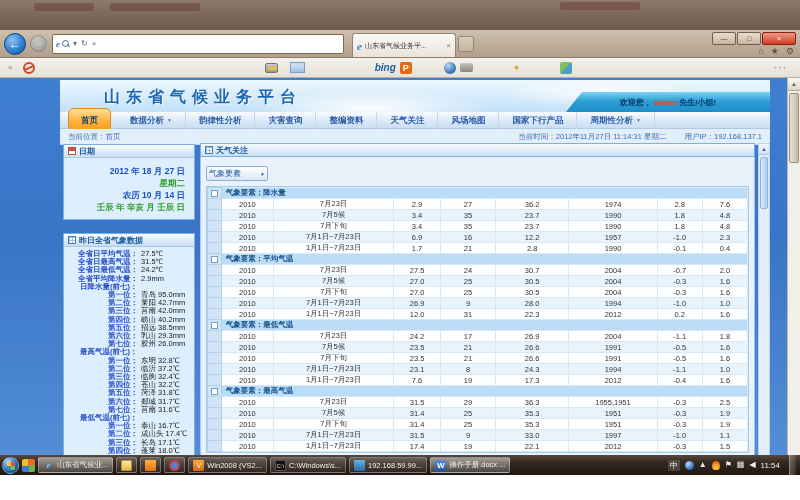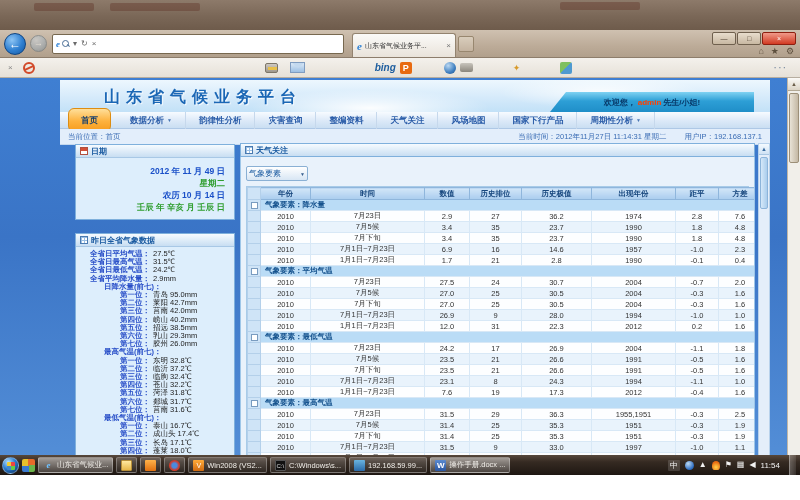--- a/index.html
+++ b/index.html
@@ -74,21 +74,21 @@
   .page { position:absolute; left:0; top:78px; width:800px; height:397px;
     background:linear-gradient(180deg,#3f7fd2 0%,#3a74c6 40%,#5590d8 100%); overflow:hidden; }
   .banner { position:absolute; left:60px; top:2px; width:710px; height:32px;
     background:linear-gradient(180deg,#edf7fe 0%,#d3e9fa 60%,#c2e1f7 100%); overflow:hidden; }
   .banner::before { content:""; position:absolute; left:180px; top:8px; width:260px; height:40px;
     background:radial-gradient(ellipse, rgba(255,255,255,.95), rgba(255,255,255,0) 65%); }
   .banner::after { content:""; position:absolute; left:430px; top:-6px; width:220px; height:36px;
     background:radial-gradient(ellipse, rgba(255,255,255,.8), rgba(255,255,255,0) 65%); }
   .site-title { position:absolute; left:44px; top:7px; font-size:16px; font-weight:bold;
     color:#1b67b5; letter-spacing:6px; text-shadow:1px 1px 1px rgba(255,255,255,.9); z-index:2; }
-  .welcome { position:absolute; right:16px; top:12px; width:204px; height:20px; z-index:3;
+  .welcome { position:absolute; right:0; top:12px; width:204px; height:20px; z-index:3;
     background:linear-gradient(180deg,#7fd2f2 0%,#2d9fd6 45%,#1f8ec8 100%);
     clip-path:polygon(16px 0, 100% 0, 100% 100%, 0 100%);
     display:flex; align-items:center; justify-content:center;
     font-size:8px; font-weight:bold; color:#083a6a; }
   .welcome .user { color:#ff4000; margin:0 2px; }
   .navbar { position:absolute; left:60px; top:34px; width:710px; height:17px;
     background:linear-gradient(180deg,#f7fbff 0%,#dce9f8 55%,#cadef2 100%);
     border-bottom:1px solid #aec8e6; display:flex; align-items:center; padding-left:8px; }
   .nav-item { height:17px; line-height:17px; padding:0 13px; font-size:8.5px; font-weight:bold;
     color:#2a5ca8; border-right:1px solid #c6d8ec; cursor:pointer; display:flex; align-items:center; gap:3px; }
@@ -96,38 +96,38 @@
   .nav-item.active { height:24px; line-height:14px; margin:0 6px 0 0; padding:5px 12px;
     background:linear-gradient(180deg,#ffdf9a 0%,#fdb23e 55%,#f79c1d 100%);
     border:1px solid #dd8d12; border-radius:6px; color:#17406e; }
   .crumbbar { position:absolute; left:60px; top:51px; width:710px; height:16px;
     background:#e3eefb; border-bottom:1px solid #c4d8ee; display:flex; align-items:center;
     font-size:7.5px; color:#3a6cb4; padding:0 8px; }
   .crumb-right { margin-left:auto; display:flex; gap:18px; }
 
   
   .content { position:absolute; left:60px; top:65px; width:710px; height:332px; display:flex; }
-  .sidebar { width:160px; margin-left:15px; flex:0 0 auto; }
+  .sidebar { width:132px; margin-left:3px; flex:0 0 auto; }
   .panel { border:1px solid #7fb0dc; background:#ddeefc; }
   .panel-hd { height:13px; background:linear-gradient(180deg,#f6fbff,#c8def2);
     border-bottom:1px solid #a8c8e6; display:flex; align-items:center; gap:3px;
     padding-left:4px; font-size:8px; font-weight:bold; color:#1a5aa0; }
   .cal-ico { width:8px; height:8px; background:#fff; border:1px solid #b05040; position:relative; }
   .cal-ico::before { content:""; position:absolute; left:0; top:0; width:100%; height:3px; background:#d45038; }
   .tbl-ico { width:8px; height:8px; background:#fff; border:1px solid #4a7ab0;
     background-image:linear-gradient(#9cc0e4 1px, transparent 1px), linear-gradient(90deg,#9cc0e4 1px, transparent 1px);
     background-size:3px 3px; }
   .date-panel { height:76px; margin-top:1px; }
   .date-body { padding:7px 9px 0 0; text-align:right; font-size:8.5px; font-weight:bold; line-height:12px; }
   .weather-panel { margin-top:13px; height:242px; overflow:hidden; }
   .wx-body { padding:3px 2px 0 0; font-size:7.5px; line-height:8.2px; overflow:hidden; }
   .wx-row { display:flex; white-space:nowrap; }
   .wx-lbl { width:74px; text-align:right; color:#2a50c8; font-weight:bold; flex:0 0 auto; }
   .wx-val { margin-left:3px; color:#222; }
-  .wx-row.section { padding-left:28px; }
+  .wx-row.section { padding-left:16px; }
   .wx-sec { color:#2a50c8; font-weight:bold; }
 
   .main { flex:1; margin-left:5px; display:flex; flex-direction:column; min-width:0; }
   .main-hd { height:14px; background:linear-gradient(180deg,#f6fbff,#c8def2);
     border:1px solid #7fb0dc; display:flex; align-items:center; gap:3px; padding-left:4px;
     font-size:8px; font-weight:bold; color:#1a5aa0; }
   .main-body { flex:1; background:#e9f2fb; border:1px solid #9ec6e8; border-top:none; padding:5px; overflow:hidden; }
   .filter-btn { width:62px; height:15px; background:linear-gradient(180deg,#ffffff,#d8e6f4);
     border:1px solid #8ab0d4; border-radius:2px; display:inline-flex; align-items:center;
     justify-content:center; gap:19px; font-size:8px; color:#1a5aa0; cursor:pointer; }
@@ -297,21 +297,21 @@
     </div>
 
     <div class="content">
       <div class="sidebar">
         <div class="panel date-panel">
           <div class="panel-hd">
             <span class="cal-ico"></span>
             <span>日期</span>
           </div>
           <div class="date-body">
-              <div class="date-line" style="color: rgb(26, 80, 200);">2012 年 11 月 49 日</div>
+              <div class="date-line" style="color: rgb(26, 80, 200);">2012 年 18 月 27 日</div>
               <div class="date-line" style="color: rgb(47, 158, 47);">星期二</div>
               <div class="date-line" style="color: rgb(26, 80, 200);">农历 10 月 14 日</div>
               <div class="date-line" style="color: rgb(47, 158, 47);">壬辰 年 辛亥 月 壬辰 日</div>
             </div>
         </div>
         <div class="panel weather-panel">
           <div class="panel-hd">
             <span class="tbl-ico"></span>
             <span>昨日全省气象数据</span>
           </div>
@@ -442,31 +442,20 @@
                   <col style="width:50px">
                   <col style="width:114px">
                 <col style="width:45px">
                   <col style="width:52px">
                   <col style="width:70px">
                 <col style="width:84px">
                   <col style="width:43px">
                   <col style="width:43px">
               </colgroup>
               <tbody>
-                  <tr class="grid-head">
-                    <th class="cb-col"></th>
-                    <th>年份</th>
-                    <th>时间</th>
-                    <th>数值</th>
-                    <th>历史排位</th>
-                    <th>历史极值</th>
-                    <th>出现年份</th>
-                    <th>距平</th>
-                    <th>方差</th>
-                  </tr>
                   <tr class="band-row">
                     <td class="cb-col"><span class="checkbox"></span></td>
                     <td class="band-label" colspan="8">气象要素：降水量</td>
                   </tr>
                   <tr class="data-row odd">
                     <td class="cb-col"></td>
                     <td>2010</td>
                     <td>7月23日</td>
                     <td>2.9</td>
                     <td>27</td>
@@ -496,21 +485,21 @@
                     <td>1990</td>
                     <td>1.8</td>
                     <td>4.8</td>
                   </tr>
                   <tr class="data-row even">
                     <td class="cb-col"></td>
                     <td>2010</td>
                     <td>7月1日~7月23日</td>
                     <td>6.9</td>
                     <td>16</td>
-                    <td>14.6</td>
+                    <td>12.2</td>
                     <td>1957</td>
                     <td>-1.0</td>
                     <td>2.3</td>
                   </tr>
                   <tr class="data-row odd">
                     <td class="cb-col"></td>
                     <td>2010</td>
                     <td>1月1日~7月23日</td>
                     <td>1.7</td>
                     <td>21</td>

